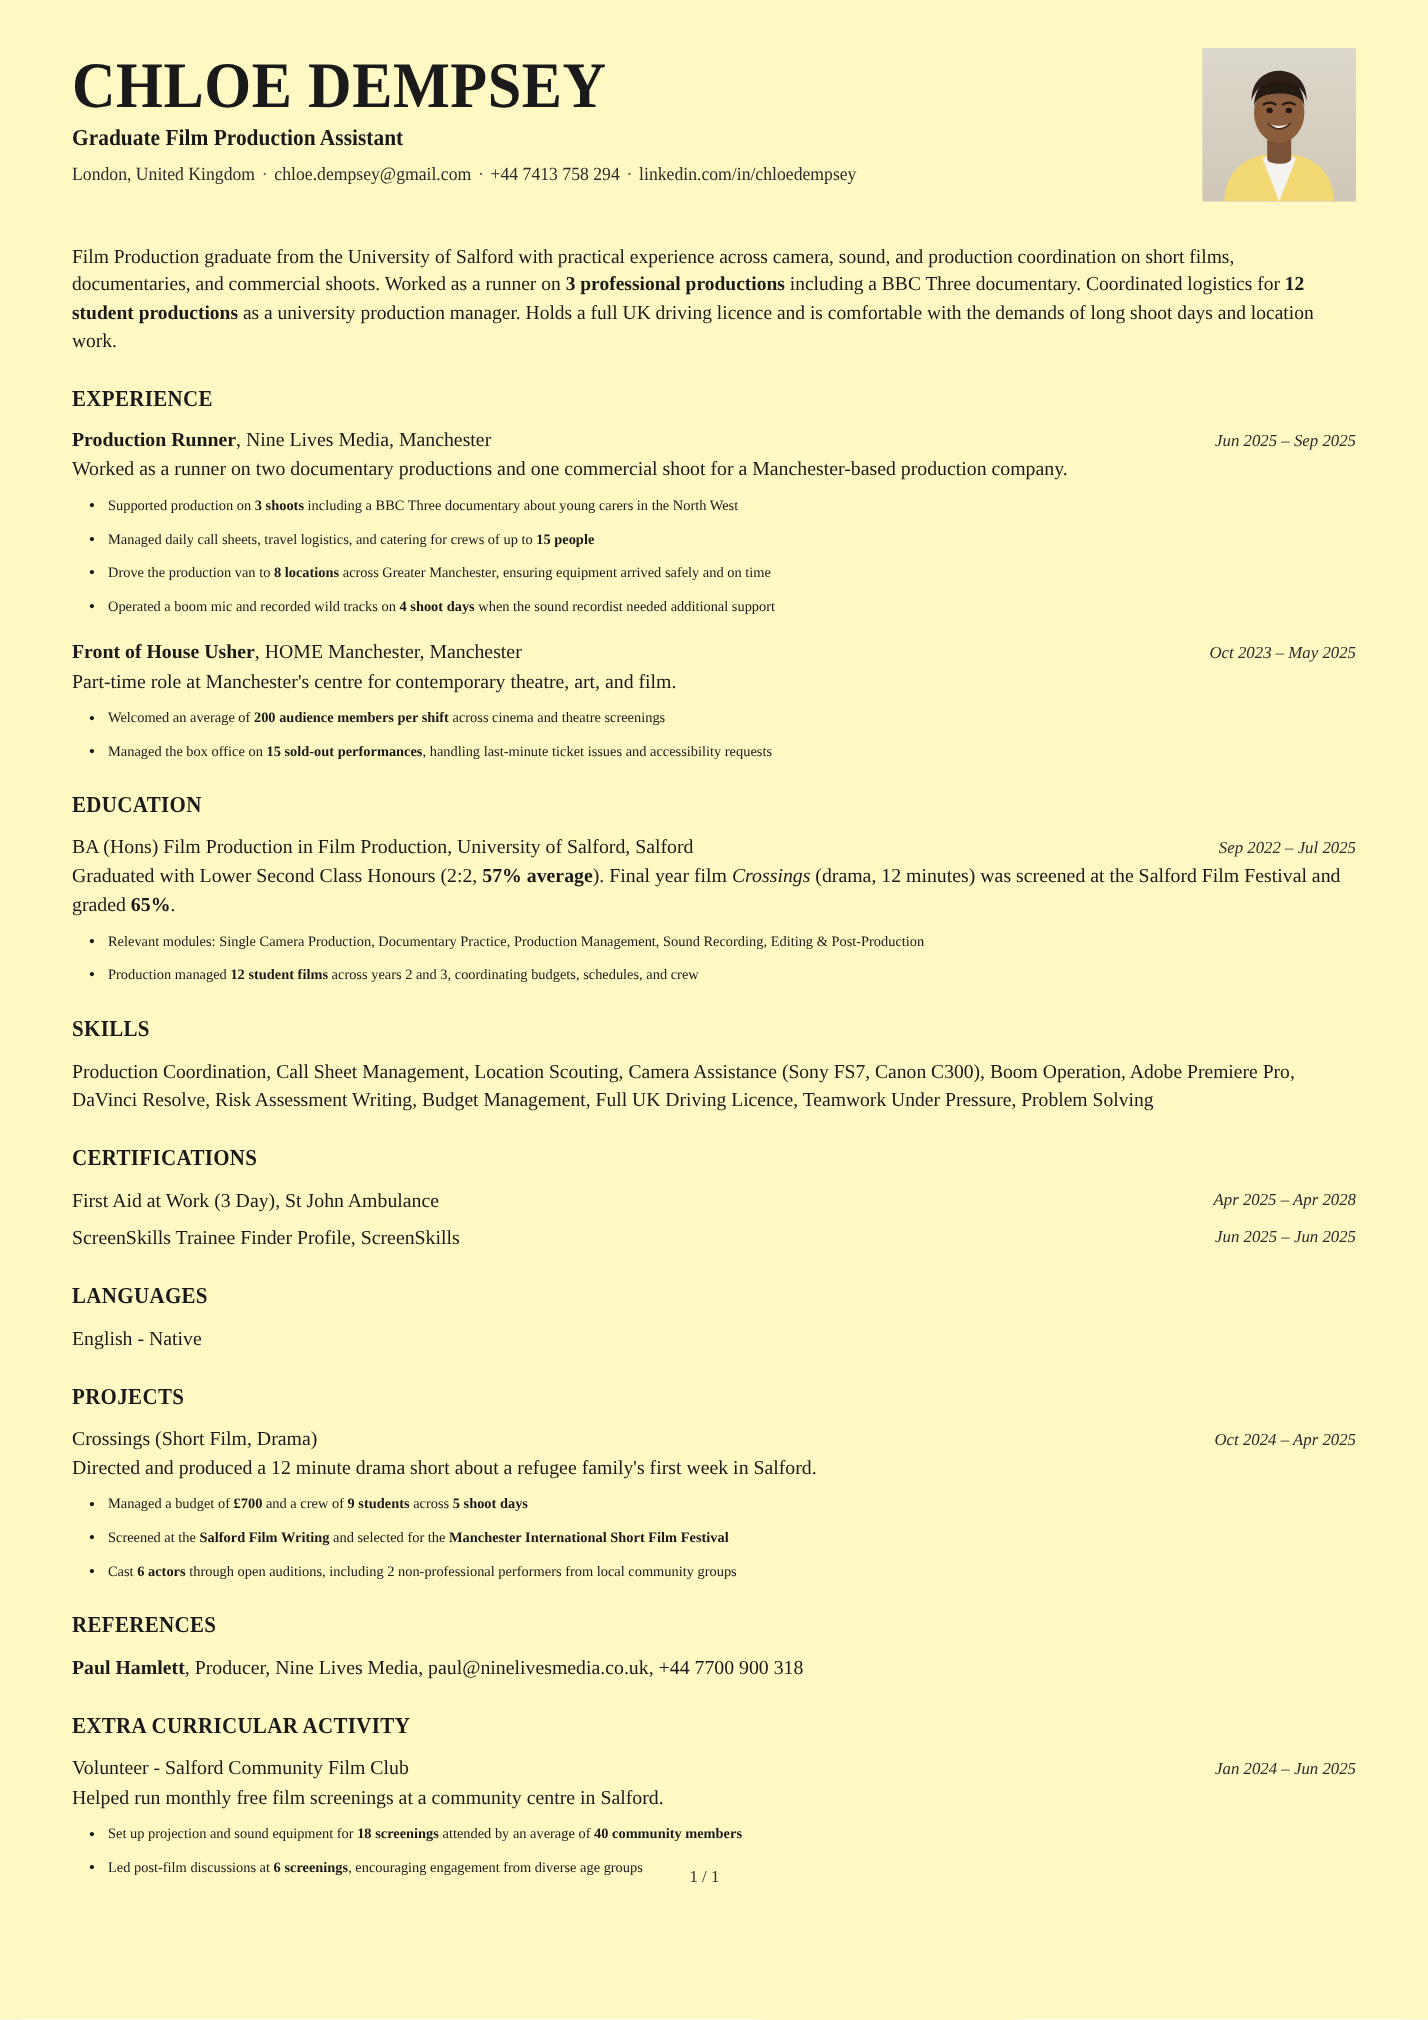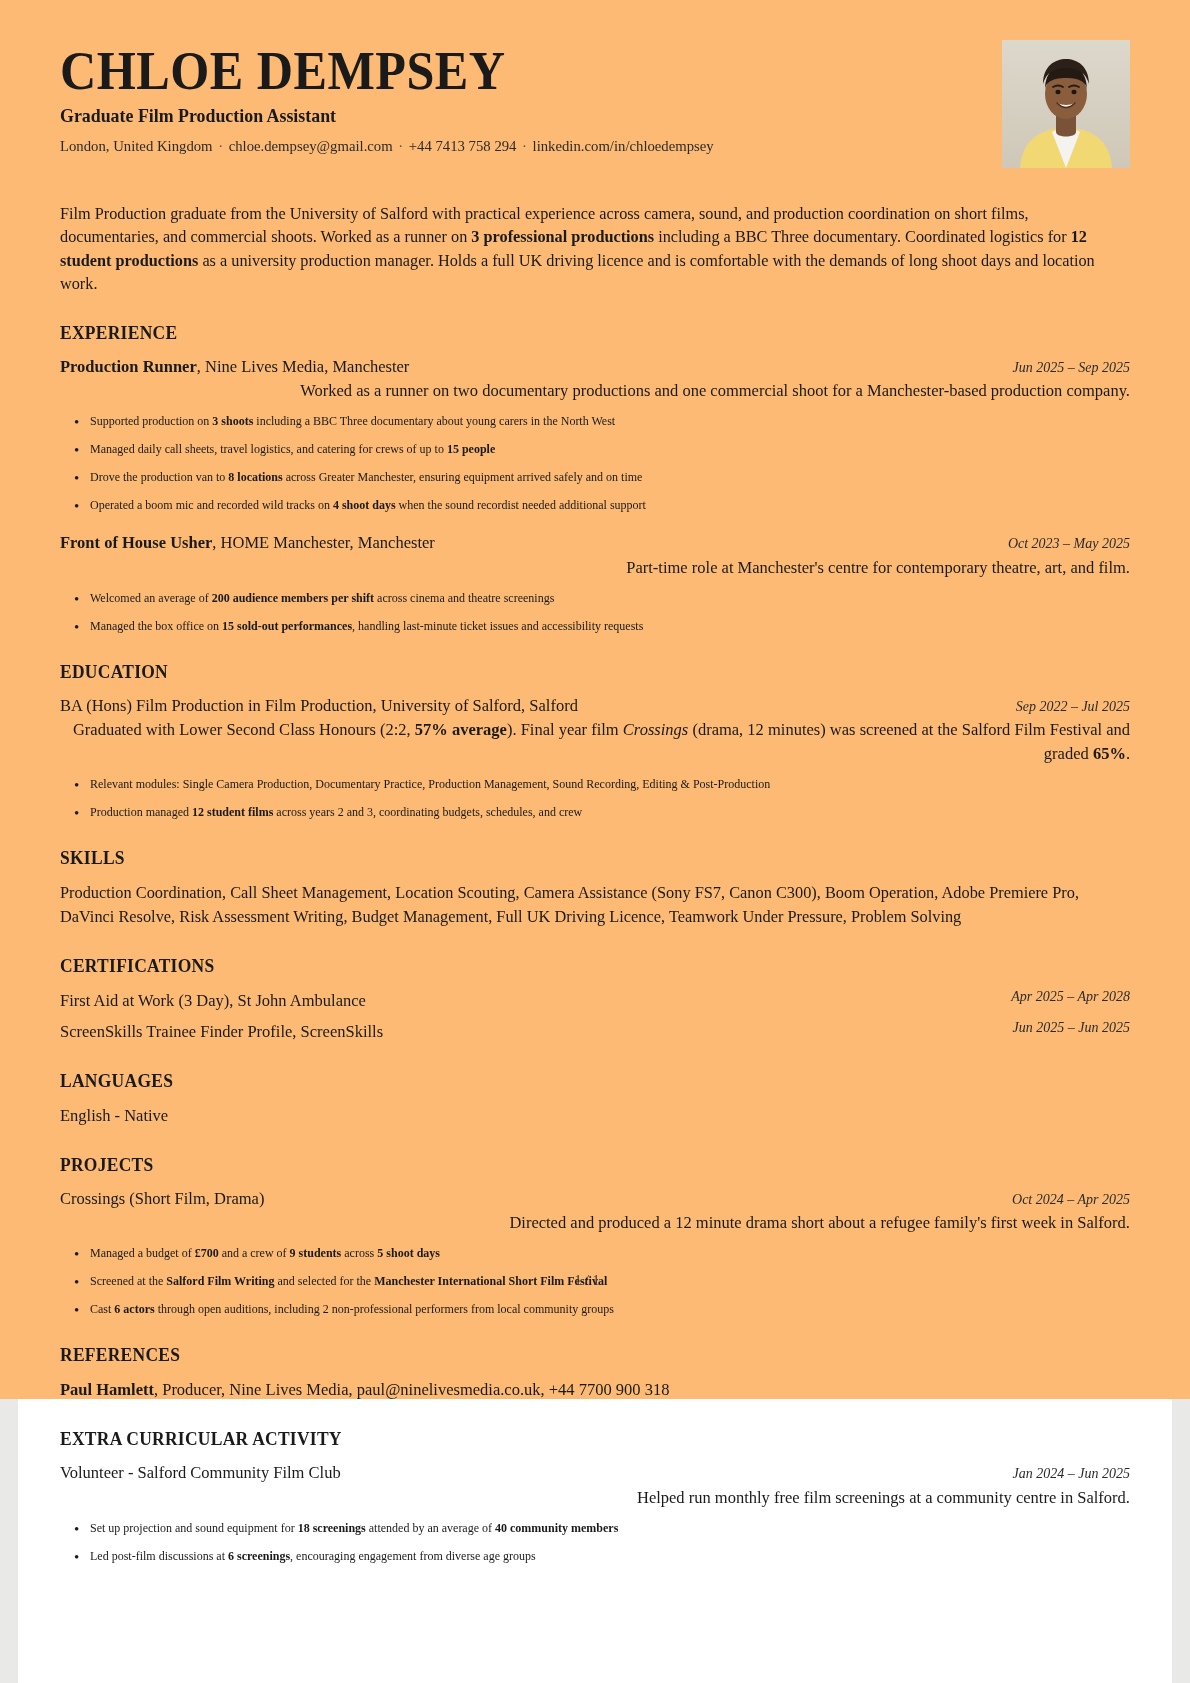--- a/index.html
+++ b/index.html
@@ -12,22 +12,22 @@
     height: 1683px;
     font-family: "Liberation Serif", "DejaVu Serif", serif;
     color: #1a1a1a;
     position: relative;
     overflow: hidden;
   }
   .page {
     position: absolute;
     left: 0; top: 0;
     width: 1190px;
-    height: 1399px;
-    background: #fdba74;
+    height: 1683px;
+    background: #fef9c3;
     box-sizing: border-box;
     padding: 40px 60px 0 60px;
   }
   .edge-left, .edge-right {
     position: absolute;
     top: 0;
     width: 18px;
     height: 1683px;
     background: #e9e9e7;
   }
@@ -117,21 +117,20 @@
     font-style: italic;
     color: #2b2b2b;
     white-space: nowrap;
     flex: 0 0 auto;
     text-align: right;
   }
   .entry-desc {
     font-size: 16.5px;
     line-height: 1.42;
     margin-top: 1px;
-    text-align: right;
   }
   ul.bullets {
     list-style: none;
     margin: 10px 0 0 0;
     padding: 0;
   }
   ul.bullets li {
     font-size: 12px;
     line-height: 1.5;
     padding-left: 30px;
@@ -151,21 +150,21 @@
     line-height: 1.45;
   }
   .skills-text {
     font-size: 16.5px;
     line-height: 1.45;
     transform: scaleX(0.99);
     transform-origin: left top;
   }
   .cert-row {
     display: flex;
-    align-items: flex-start;
+    align-items: center;
     justify-content: space-between;
     gap: 16px;
     margin-bottom: 7px;
     font-family: Liberation Serif, serif;
   }
   .cert-row:last-child { margin-bottom: 0; gap: 44px; }
   .footer {
     position: absolute;
     left: 0;
     right: 16px;

